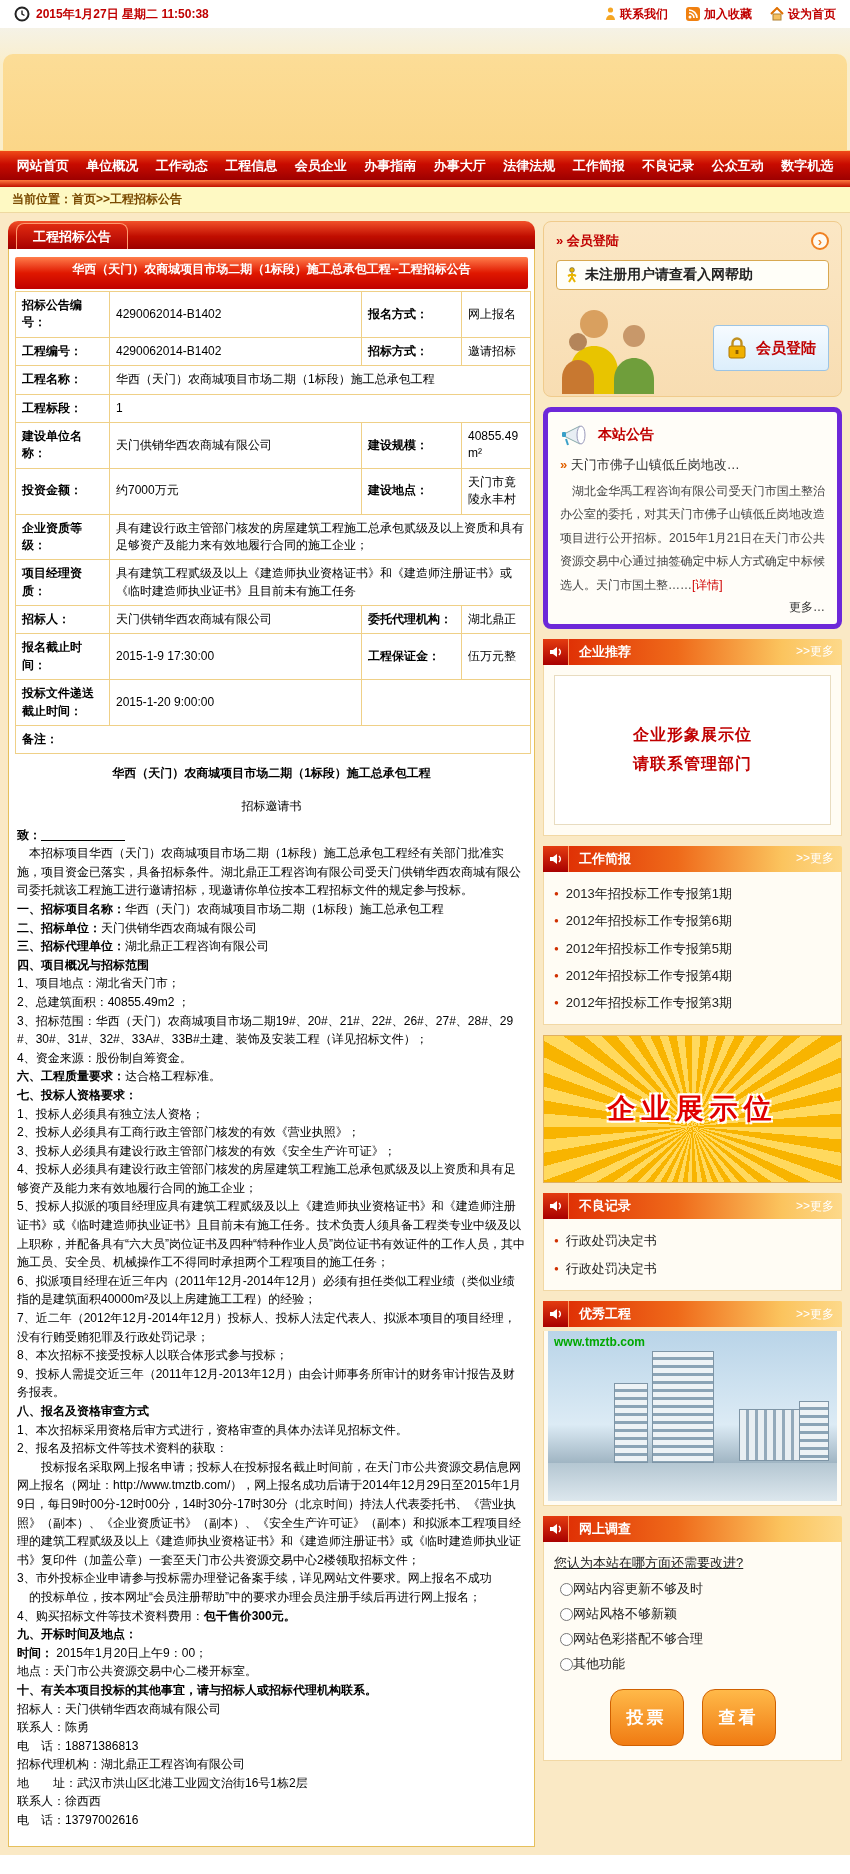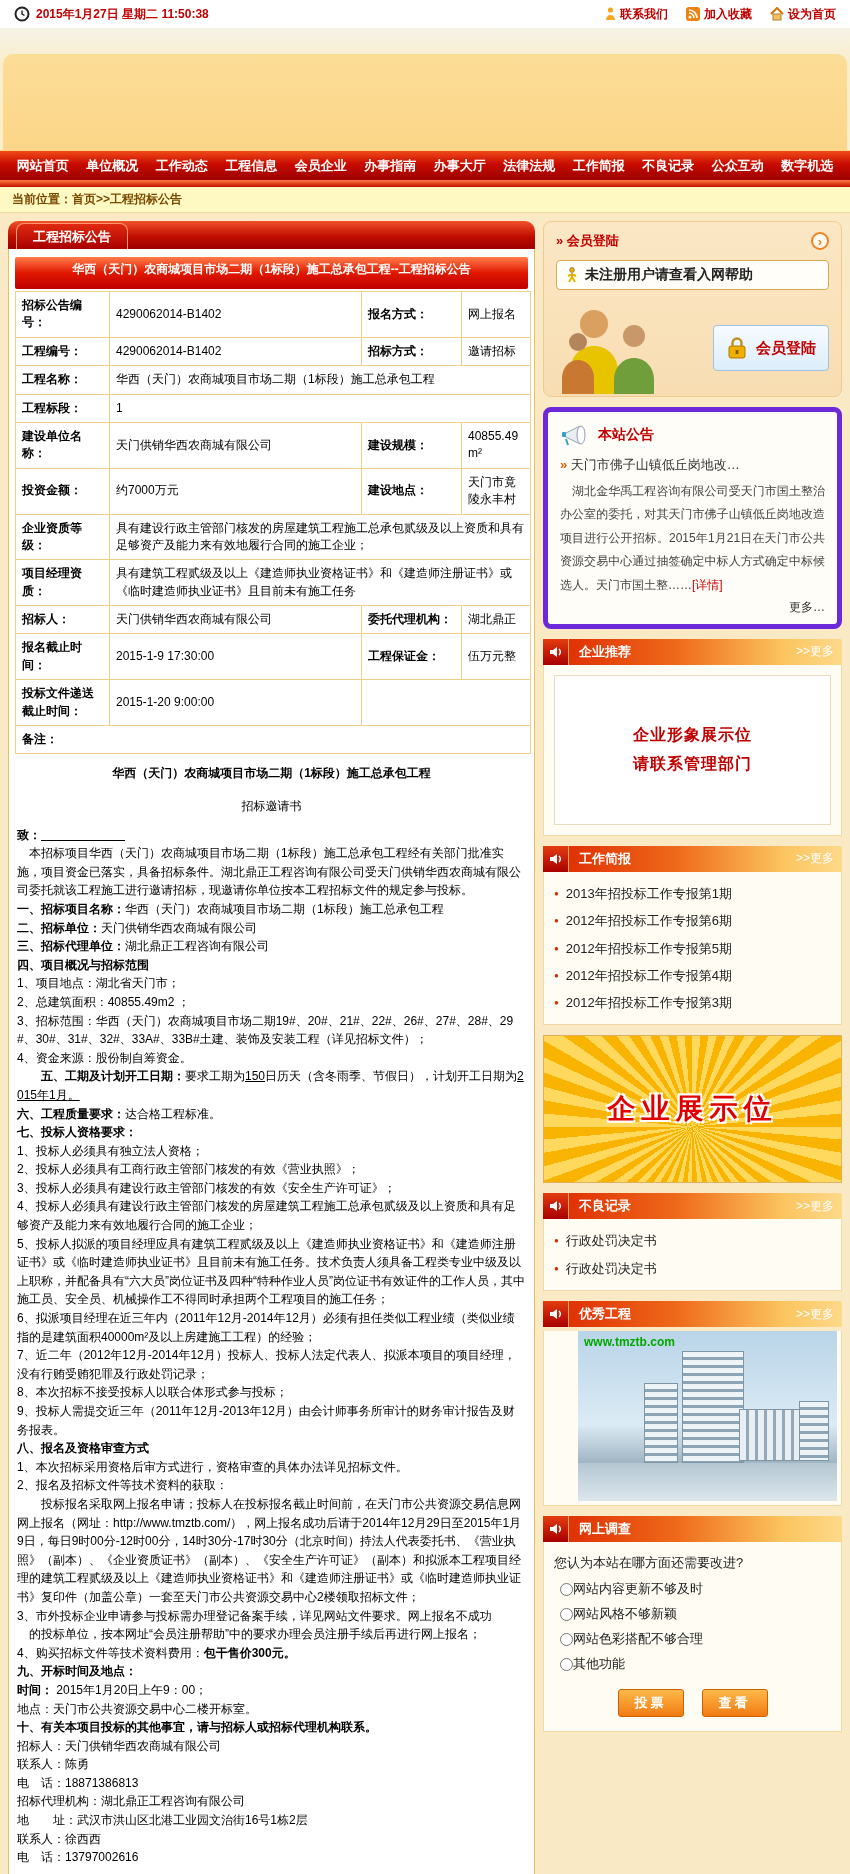--- a/index.html
+++ b/index.html
@@ -45,21 +45,21 @@
   .bline.sp { margin-top:14px; margin-bottom:10px; }
   .bline .b { font-weight:bold; }
   .bline .u { text-decoration:underline; }
 
   
   .panel { margin-bottom:10px; }
   .phead { height:26px; display:flex; align-items:center; background:linear-gradient(90deg,#dc2400 0%,#ef6a1a 45%,#fbc45e 80%,#fdd98a 100%); border-radius:2px 2px 0 0; }
   .phead .spk { width:26px; height:26px; background:linear-gradient(180deg,#e43c10,#a80000); display:flex; align-items:center; justify-content:center; border-right:1px solid #ff9a60; }
   .phead .ptitle { color:#fff; font-size:13px; font-weight:bold; margin-left:10px; flex:1; }
   .phead .pmore { color:#fff; font-size:12px; margin-right:8px; cursor:pointer; text-decoration:none; }
-  .pbody { background:#fffcf4; border:1px solid #f2d8a4; border-top:none;padding-left:30px; }
+  .pbody { background:#fffcf4; border:1px solid #f2d8a4; border-top:none; }
 
   
   .login-panel { background:linear-gradient(180deg,#fbe7c5,#f8ddb2); border:1px solid #f0cb8c; border-radius:8px; padding:10px 12px 2px; }
   .login-head { display:flex; align-items:center; justify-content:space-between; margin-bottom:10px; }
   .login-title { color:#c00000; font-size:13px; font-weight:bold; }
   .circle-arrow { width:18px; height:18px; border:2px solid #f08020; border-radius:50%; color:#f08020; font-weight:bold; display:flex; align-items:center; justify-content:center; font-size:13px; line-height:1; cursor:pointer; background:#fffaf0; }
   .reg-btn { display:flex; align-items:center; gap:6px; background:#fffef8; border:1px solid #d8a850; border-radius:4px; padding:5px 8px; font-size:14px; font-weight:bold; color:#222; cursor:pointer; width:100%; }
   .login-row { display:flex; align-items:center; justify-content:space-between; margin-top:12px; }
   .login-btn { display:flex; align-items:center; gap:8px; background:linear-gradient(180deg,#f6fbff,#dceefb); border:1px solid #9cc4e4; border-radius:4px; padding:10px 12px; color:#c00000; font-size:15px; font-weight:bold; cursor:pointer; }
 
@@ -92,24 +92,24 @@
   .wm { position:absolute; top:4px; left:6px; color:#00a800; font-size:12px; font-weight:bold; z-index:5; }
   .tower { position:absolute; background:repeating-linear-gradient(180deg,#eef3f6 0 5px,#8ba4b6 5px 8px); border:1px solid #7e95a6; }
   .t1 { width:62px; height:112px; left:104px; bottom:38px; }
   .t2 { width:34px; height:80px; left:66px; bottom:38px; }
   .t3 { width:70px; height:52px; right:28px; bottom:40px; background:repeating-linear-gradient(90deg,#e8eef2 0 6px,#93a9ba 6px 9px); }
   .t4 { width:30px; height:60px; right:8px; bottom:40px; }
   .water { position:absolute; left:0; right:0; bottom:0; height:38px; background:linear-gradient(180deg,#b7c9d4,#dfe9ef); opacity:.9; }
 
   
   .survey-body { padding:12px 10px 14px; }
-  .survey-q { font-size:13px; color:#222; margin-bottom:8px; }
+  .survey-q { font-size:13px; color:#222; margin-bottom:8px;text-decoration:underline; }
   .survey-opt { display:flex; align-items:center; gap:0; font-size:13px; color:#222; margin:7px 0 7px 6px; }
   .survey-btns { display:flex; justify-content:center; gap:18px; margin-top:16px; }
-  .obtn { background:linear-gradient(180deg,#ffb949,#f07b12); border:1px solid #d06000; border-radius:3px; color:#fff; font-size:13px; font-weight:bold; padding:4px 16px; letter-spacing:3px; cursor:pointer; }
+  .obtn { background:linear-gradient(180deg,#ffb949,#f07b12); border:1px solid #d06000; border-radius:13px; color:#fff; font-size:17px; font-weight:bold; padding:16px 16px; letter-spacing:3px; cursor:pointer; }
 </style>
 </head>
 <body>
 
 <div class="page">
 
   <div class="topbar">
     <div class="date">
       <svg width="16" height="16" viewBox="0 0 16 16">
           <circle cx="8" cy="8" r="6.5" fill="#fff" stroke="#222" stroke-width="2"></circle>
@@ -249,21 +249,20 @@
             <div class="bline"><span class="b ">致：</span><span class="u">　　　　　　　</span></div>
             <div class="bline"><span>　本招标项目华西（天门）农商城项目市场二期（1标段）施工总承包工程经有关部门批准实施，项目资金已落实，具备招标条件。湖北鼎正工程咨询有限公司受天门供销华西农商城有限公司委托就该工程施工进行邀请招标，现邀请你单位按本工程招标文件的规定参与投标。</span></div>
             <div class="bline"><span class="b ">一、招标项目名称：</span><span>华西（天门）农商城项目市场二期（1标段）施工总承包工程</span></div>
             <div class="bline"><span class="b ">二、招标单位：</span><span>天门供销华西农商城有限公司</span></div>
             <div class="bline"><span class="b ">三、招标代理单位：</span><span>湖北鼎正工程咨询有限公司</span></div>
             <div class="bline"><span class="b ">四、项目概况与招标范围</span></div>
             <div class="bline"><span>1、项目地点：湖北省天门市；</span></div>
             <div class="bline"><span>2、总建筑面积：40855.49m2 ；</span></div>
             <div class="bline"><span>3、招标范围：华西（天门）农商城项目市场二期19#、20#、21#、22#、26#、27#、28#、29#、30#、31#、32#、33A#、33B#土建、装饰及安装工程（详见招标文件）；</span></div>
             <div class="bline"><span>4、资金来源：股份制自筹资金。</span></div>
-            <div class="bline"><span class="b ">　　五、工期及计划开工日期：</span><span>要求工期为</span><span class="u">150</span><span>日历天（含冬雨季、节假日），计划开工日期为</span><span class="u">2015年1月</span><span class="u">。</span></div>
             <div class="bline"><span class="b ">六、工程质量要求：</span><span>达合格工程标准。</span></div>
             <div class="bline"><span class="b ">七、投标人资格要求：</span></div>
             <div class="bline"><span>1、投标人必须具有独立法人资格；</span></div>
             <div class="bline"><span>2、投标人必须具有工商行政主管部门核发的有效《营业执照》；</span></div>
             <div class="bline"><span>3、投标人必须具有建设行政主管部门核发的有效《安全生产许可证》；</span></div>
             <div class="bline"><span>4、投标人必须具有建设行政主管部门核发的房屋建筑工程施工总承包贰级及以上资质和具有足够资产及能力来有效地履行合同的施工企业；</span></div>
             <div class="bline"><span>5、投标人拟派的项目经理应具有建筑工程贰级及以上《建造师执业资格证书》和《建造师注册证书》或《临时建造师执业证书》且目前未有施工任务。技术负责人须具备工程类专业中级及以上职称，并配备具有“六大员”岗位证书及四种“特种作业人员”岗位证书有效证件的工作人员，其中施工员、安全员、机械操作工不得同时承担两个工程项目的施工任务；</span></div>
             <div class="bline"><span>6、拟派项目经理在近三年内（2011年12月-2014年12月）必须有担任类似工程业绩（类似业绩指的是建筑面积40000m²及以上房建施工工程）的经验；</span></div>
             <div class="bline"><span>7、近二年（2012年12月-2014年12月）投标人、投标人法定代表人、拟派本项目的项目经理，没有行贿受贿犯罪及行政处罚记录；</span></div>
             <div class="bline"><span>8、本次招标不接受投标人以联合体形式参与投标；</span></div>

